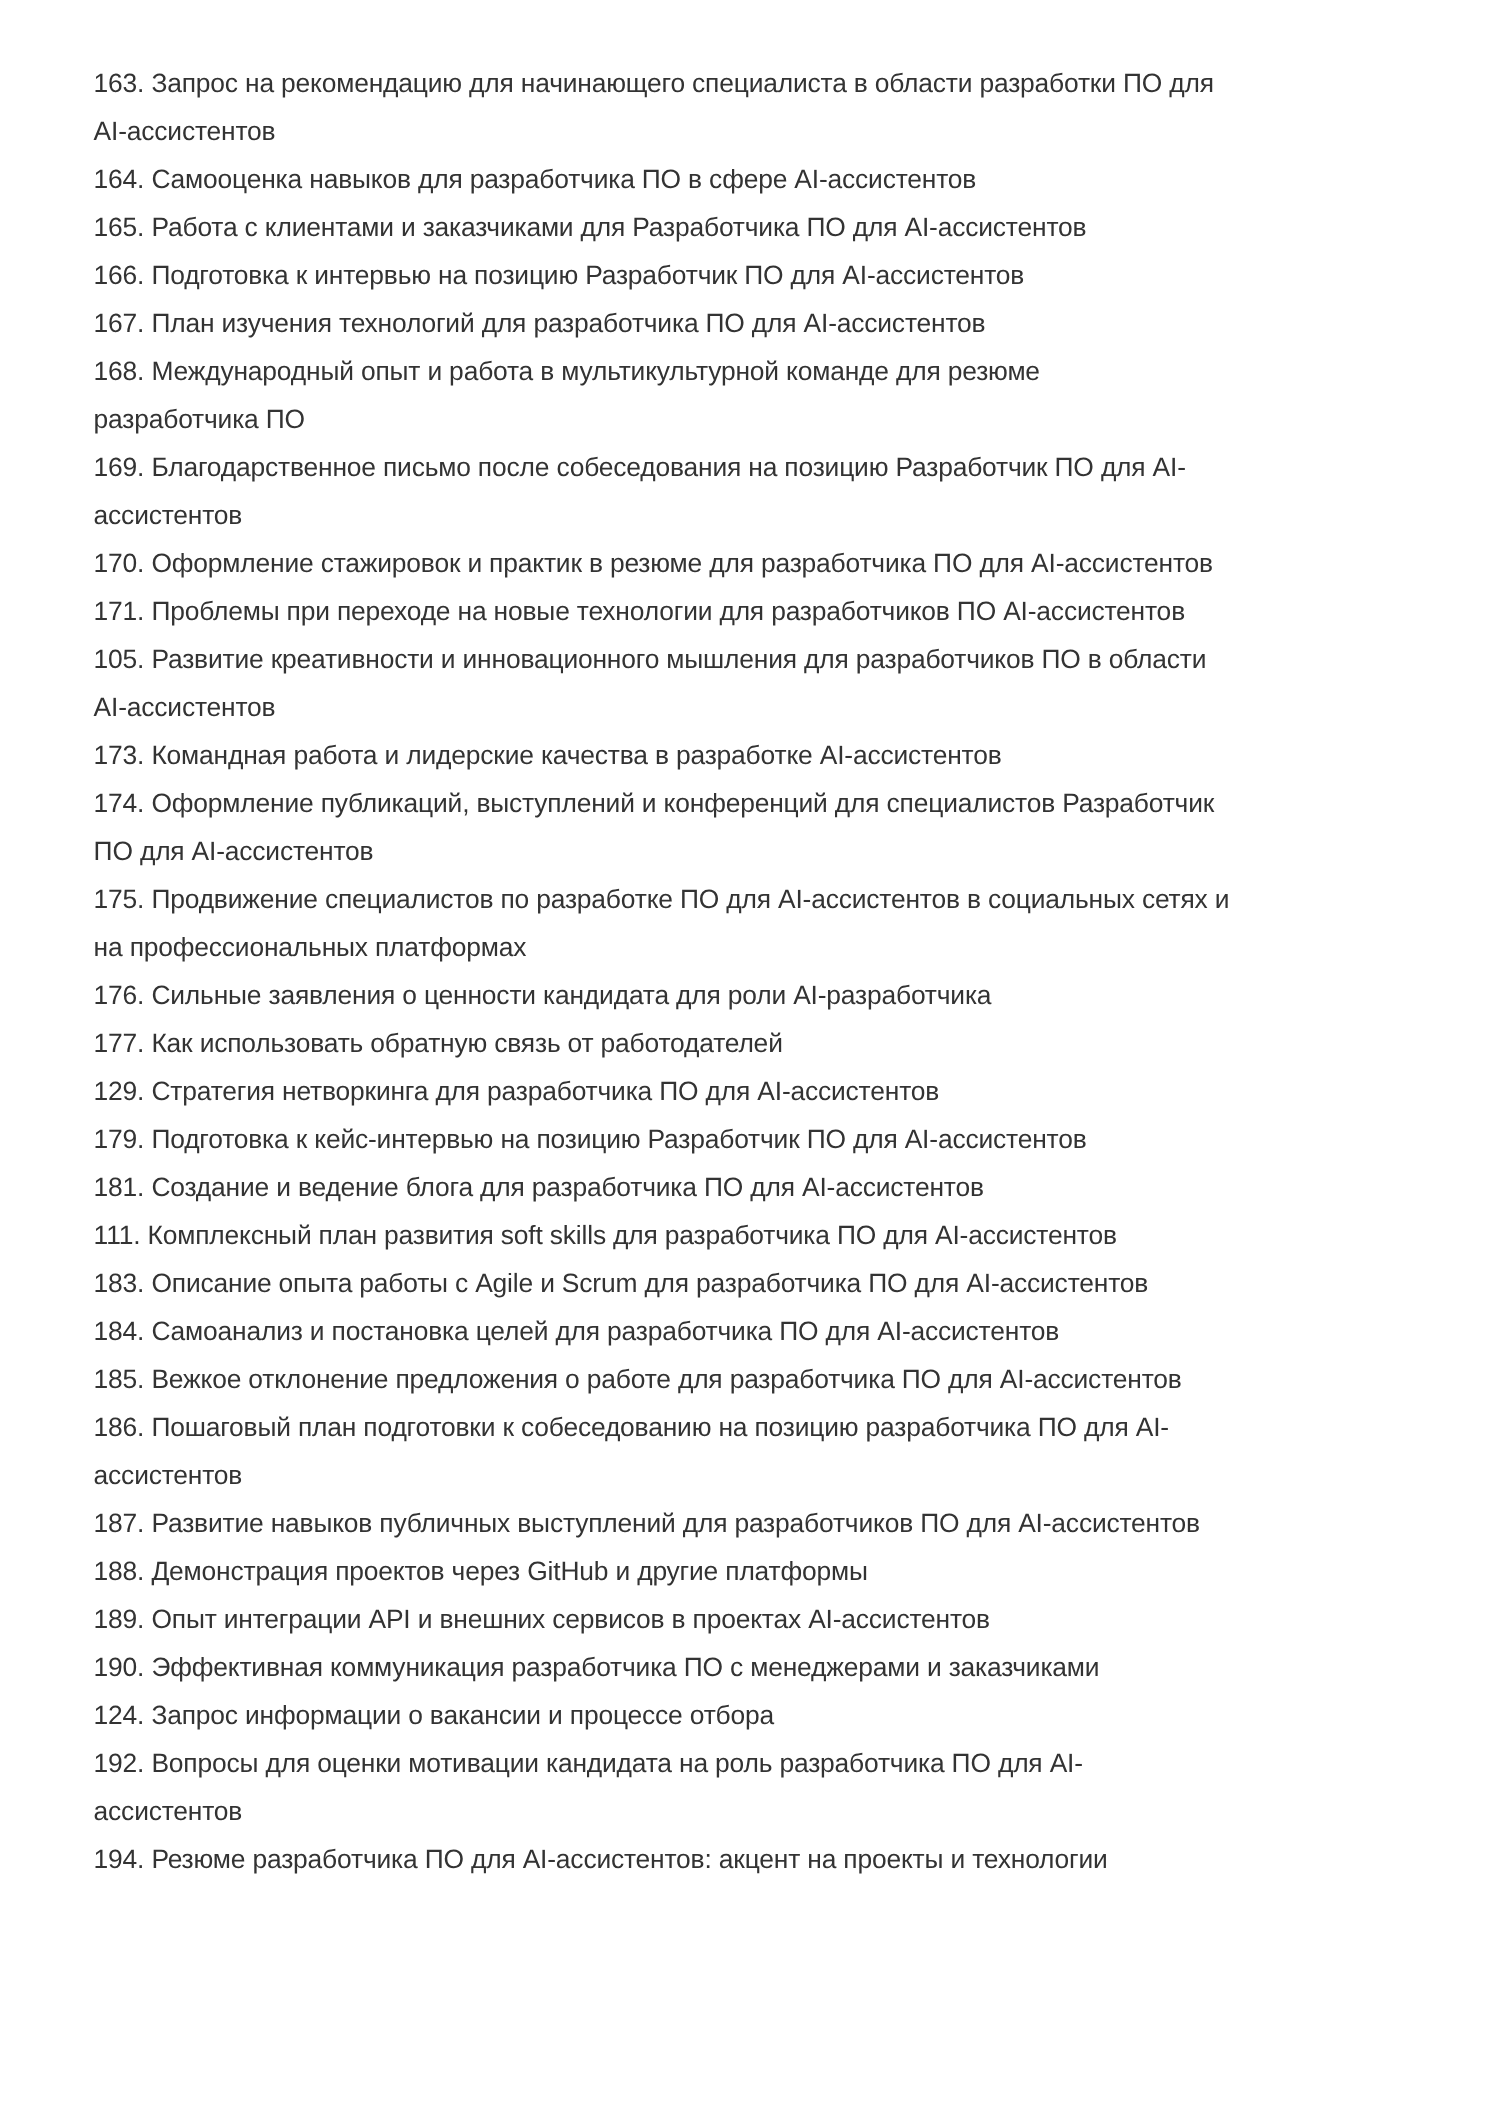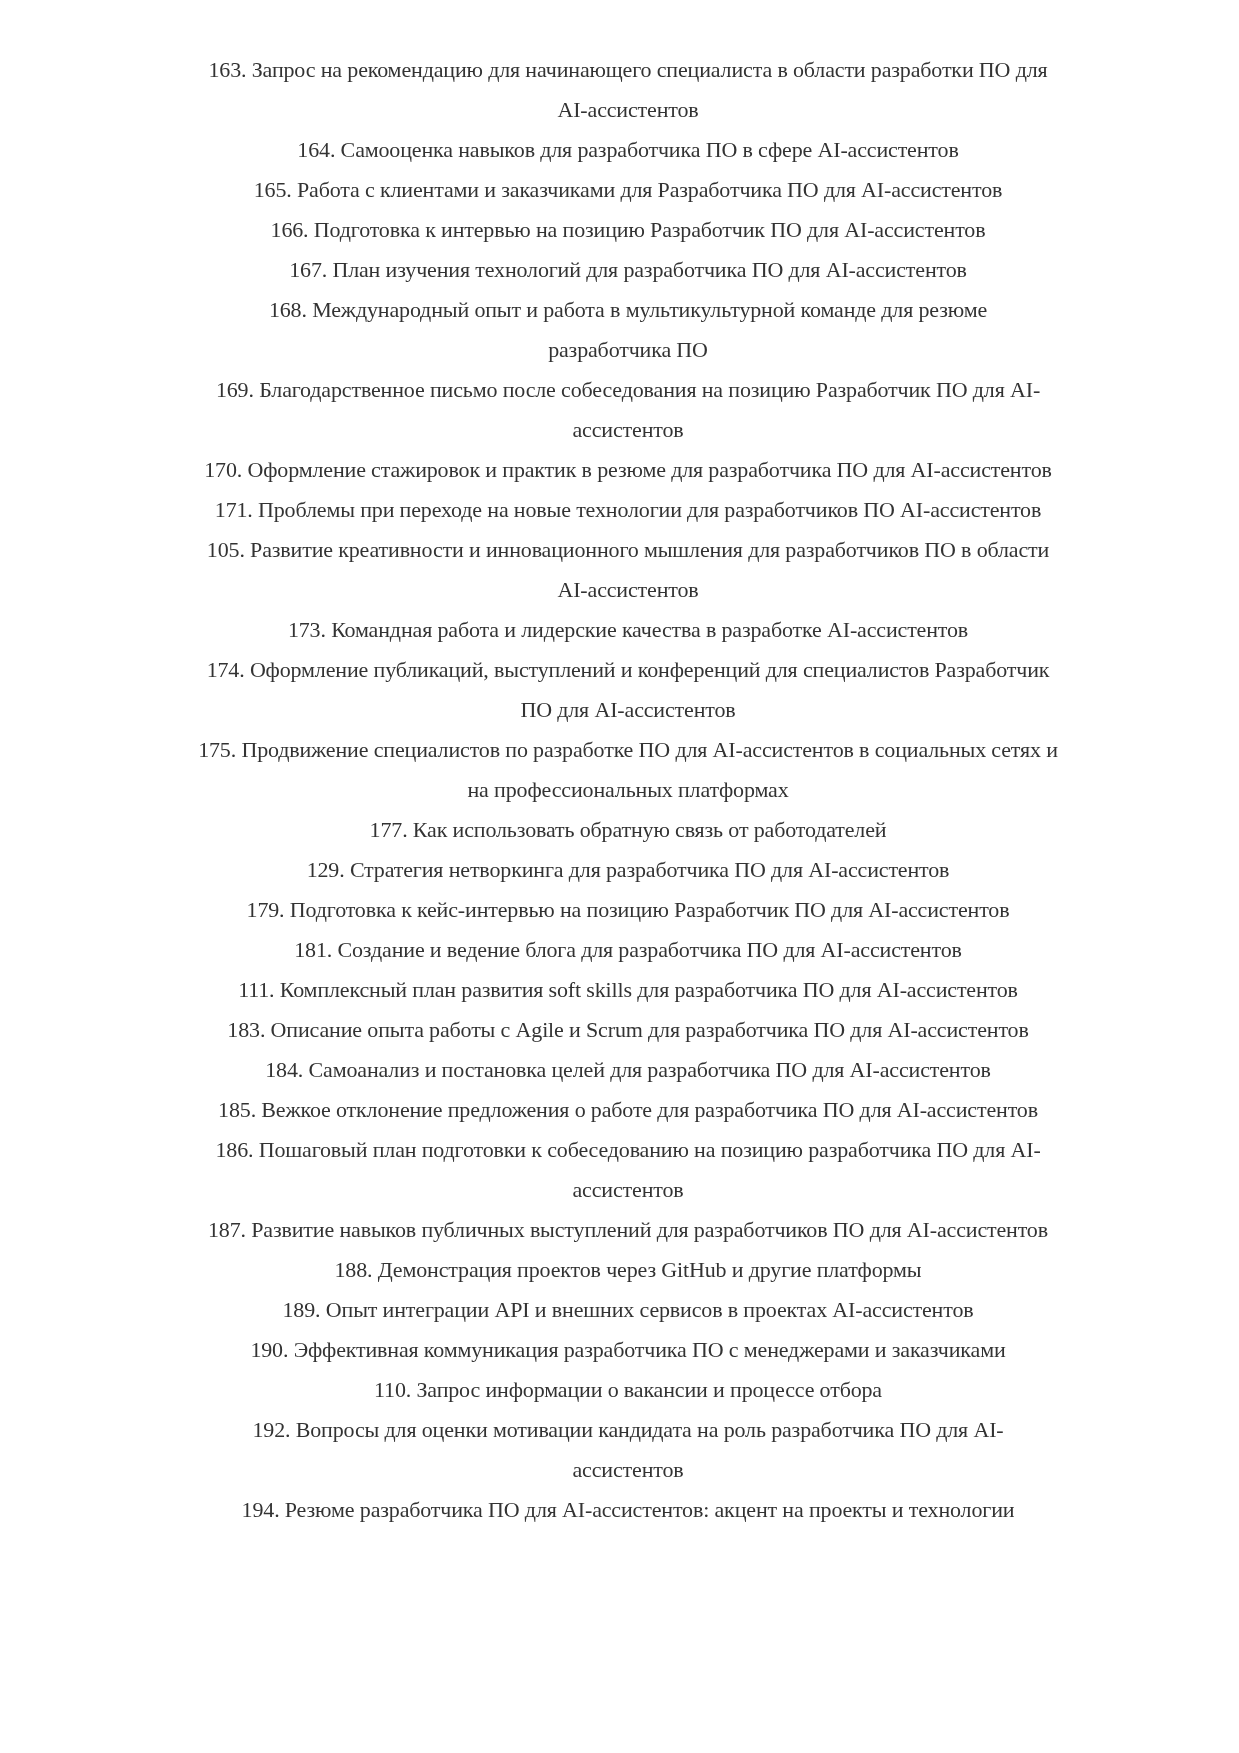--- a/index.html
+++ b/index.html
@@ -11,26 +11,25 @@
     width: 1239px;
     height: 1753px;
     position: relative;
     overflow: hidden;
   }
   .document {
     position: absolute;
     left: 78px;
     top: 50px;
     width: 1100px;
-    font-family: Liberation Serif, serif;
+    font-family: Liberation Sans, sans-serif;
     font-size: 22px;
     line-height: 40px;
     letter-spacing: -0.15px;
     color: #333333;
-    text-align: center;
   }
   .list-item {
     margin: 0;
     padding: 0;
     white-space: pre-line;
   }
 </style>
 </head>
 <body style="background: rgb(255, 255, 255);">
 
@@ -47,31 +46,32 @@
 ассистентов</p>
     <p class="list-item">170. Оформление стажировок и практик в резюме для разработчика ПО для AI-ассистентов</p>
     <p class="list-item">171. Проблемы при переходе на новые технологии для разработчиков ПО AI-ассистентов</p>
     <p class="list-item">105. Развитие креативности и инновационного мышления для разработчиков ПО в области
 AI-ассистентов</p>
     <p class="list-item">173. Командная работа и лидерские качества в разработке AI-ассистентов</p>
     <p class="list-item">174. Оформление публикаций, выступлений и конференций для специалистов Разработчик
 ПО для AI-ассистентов</p>
     <p class="list-item">175. Продвижение специалистов по разработке ПО для AI-ассистентов в социальных сетях и
 на профессиональных платформах</p>
+    <p class="list-item">176. Сильные заявления о ценности кандидата для роли AI-разработчика</p>
     <p class="list-item">177. Как использовать обратную связь от работодателей</p>
     <p class="list-item">129. Стратегия нетворкинга для разработчика ПО для AI-ассистентов</p>
     <p class="list-item">179. Подготовка к кейс-интервью на позицию Разработчик ПО для AI-ассистентов</p>
     <p class="list-item">181. Создание и ведение блога для разработчика ПО для AI-ассистентов</p>
     <p class="list-item">111. Комплексный план развития soft skills для разработчика ПО для AI-ассистентов</p>
     <p class="list-item">183. Описание опыта работы с Agile и Scrum для разработчика ПО для AI-ассистентов</p>
     <p class="list-item">184. Самоанализ и постановка целей для разработчика ПО для AI-ассистентов</p>
     <p class="list-item">185. Вежкое отклонение предложения о работе для разработчика ПО для AI-ассистентов</p>
     <p class="list-item">186. Пошаговый план подготовки к собеседованию на позицию разработчика ПО для AI-
 ассистентов</p>
     <p class="list-item">187. Развитие навыков публичных выступлений для разработчиков ПО для AI-ассистентов</p>
     <p class="list-item">188. Демонстрация проектов через GitHub и другие платформы</p>
     <p class="list-item">189. Опыт интеграции API и внешних сервисов в проектах AI-ассистентов</p>
     <p class="list-item">190. Эффективная коммуникация разработчика ПО с менеджерами и заказчиками</p>
-    <p class="list-item">110. Запрос информации о вакансии и процессе отбора</p>
+    <p class="list-item">124. Запрос информации о вакансии и процессе отбора</p>
     <p class="list-item">192. Вопросы для оценки мотивации кандидата на роль разработчика ПО для AI-
 ассистентов</p>
     <p class="list-item">194. Резюме разработчика ПО для AI-ассистентов: акцент на проекты и технологии</p>
   </main>
 
 </body></html>

